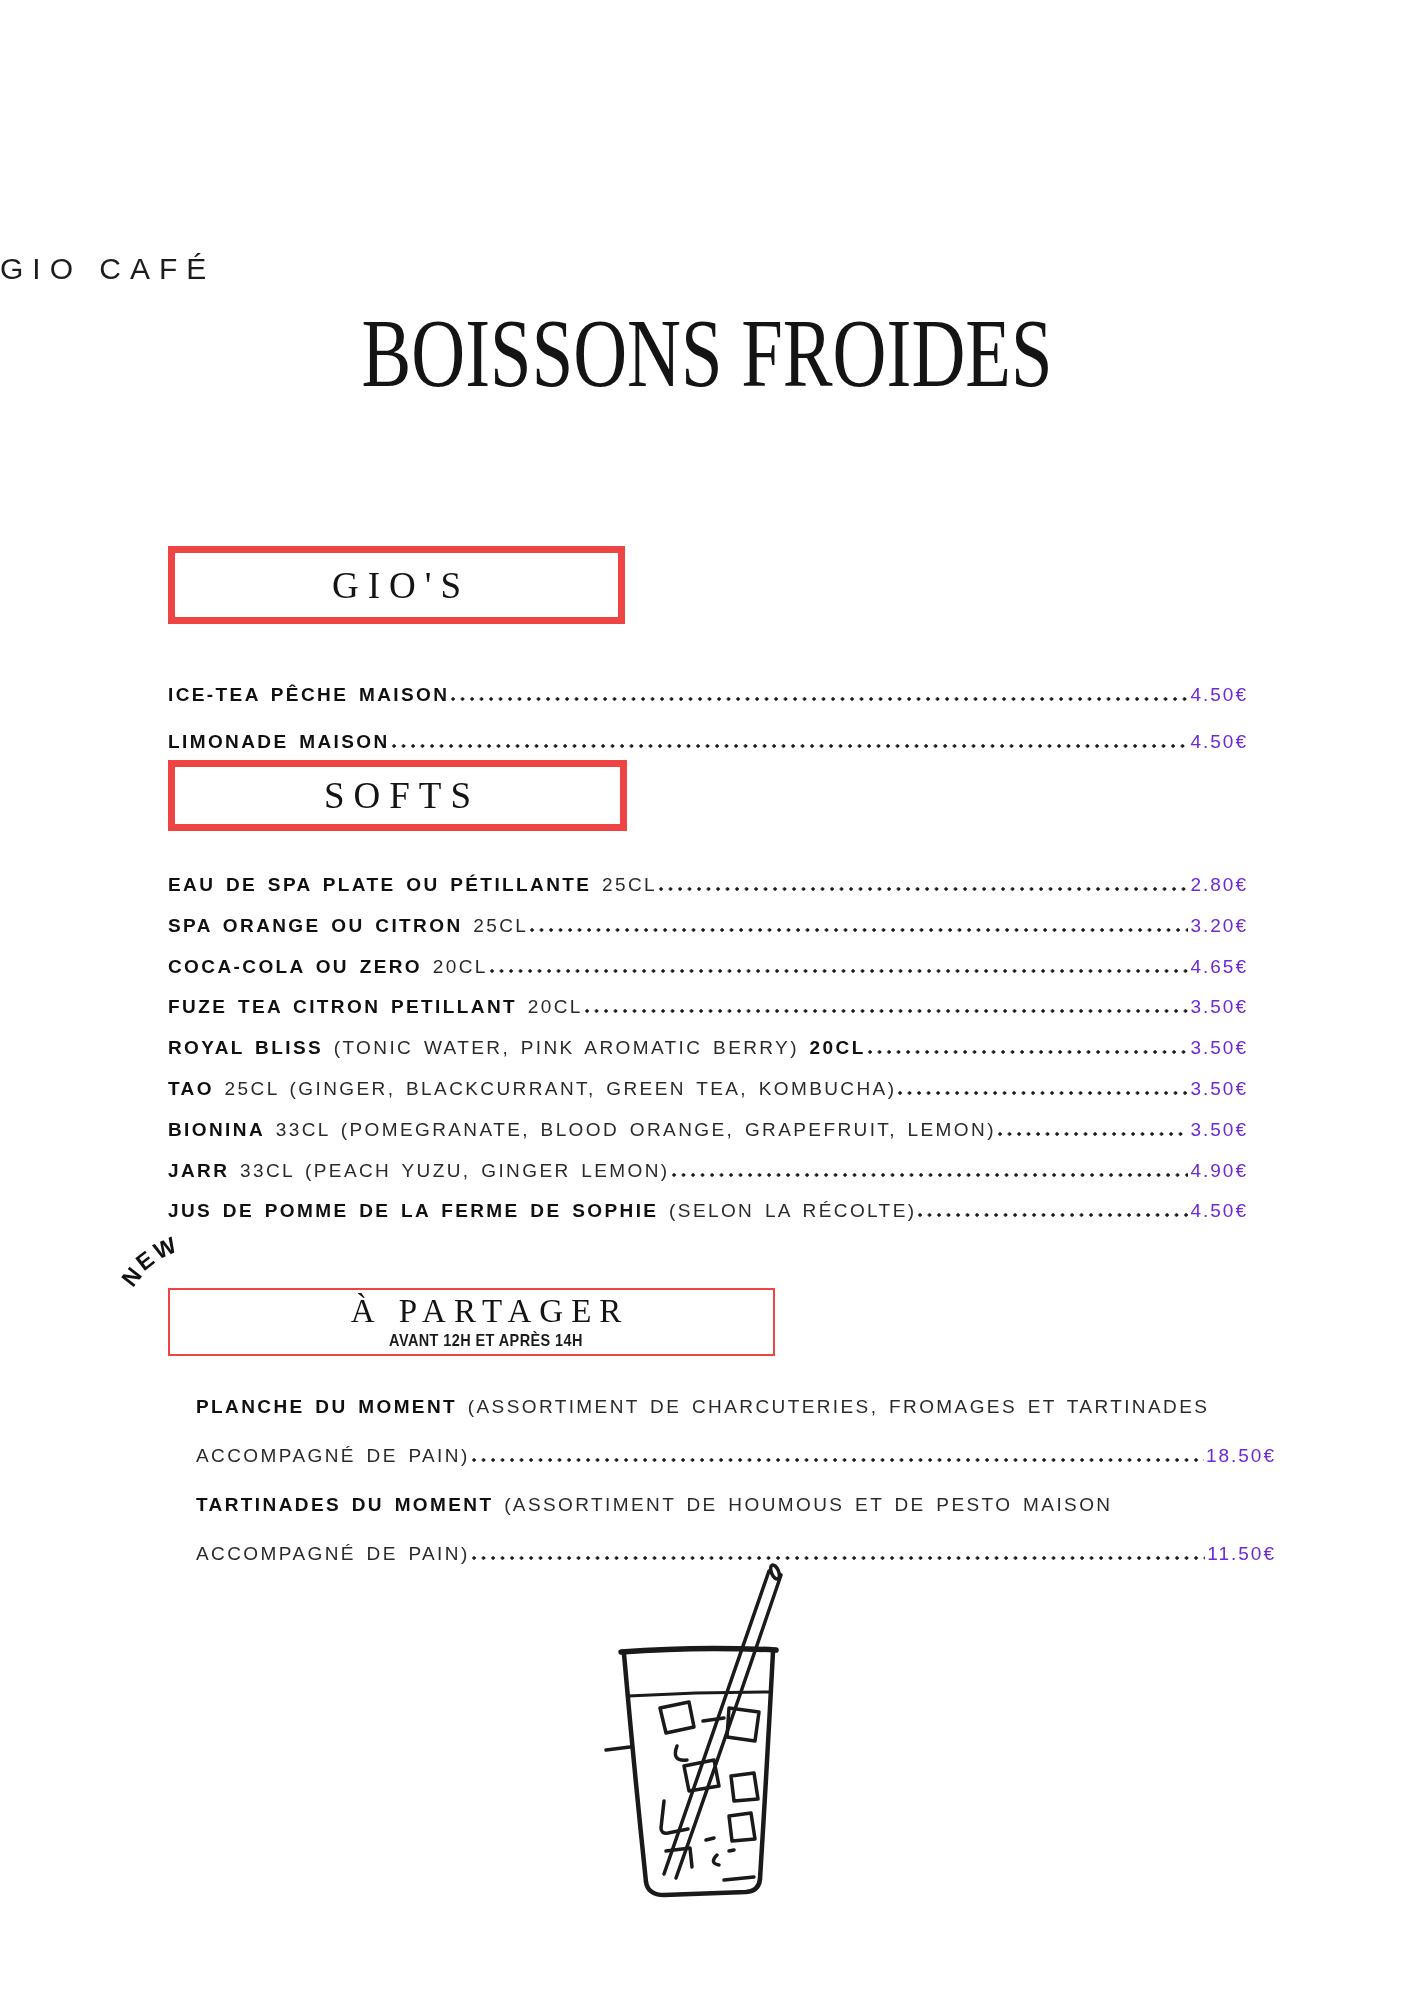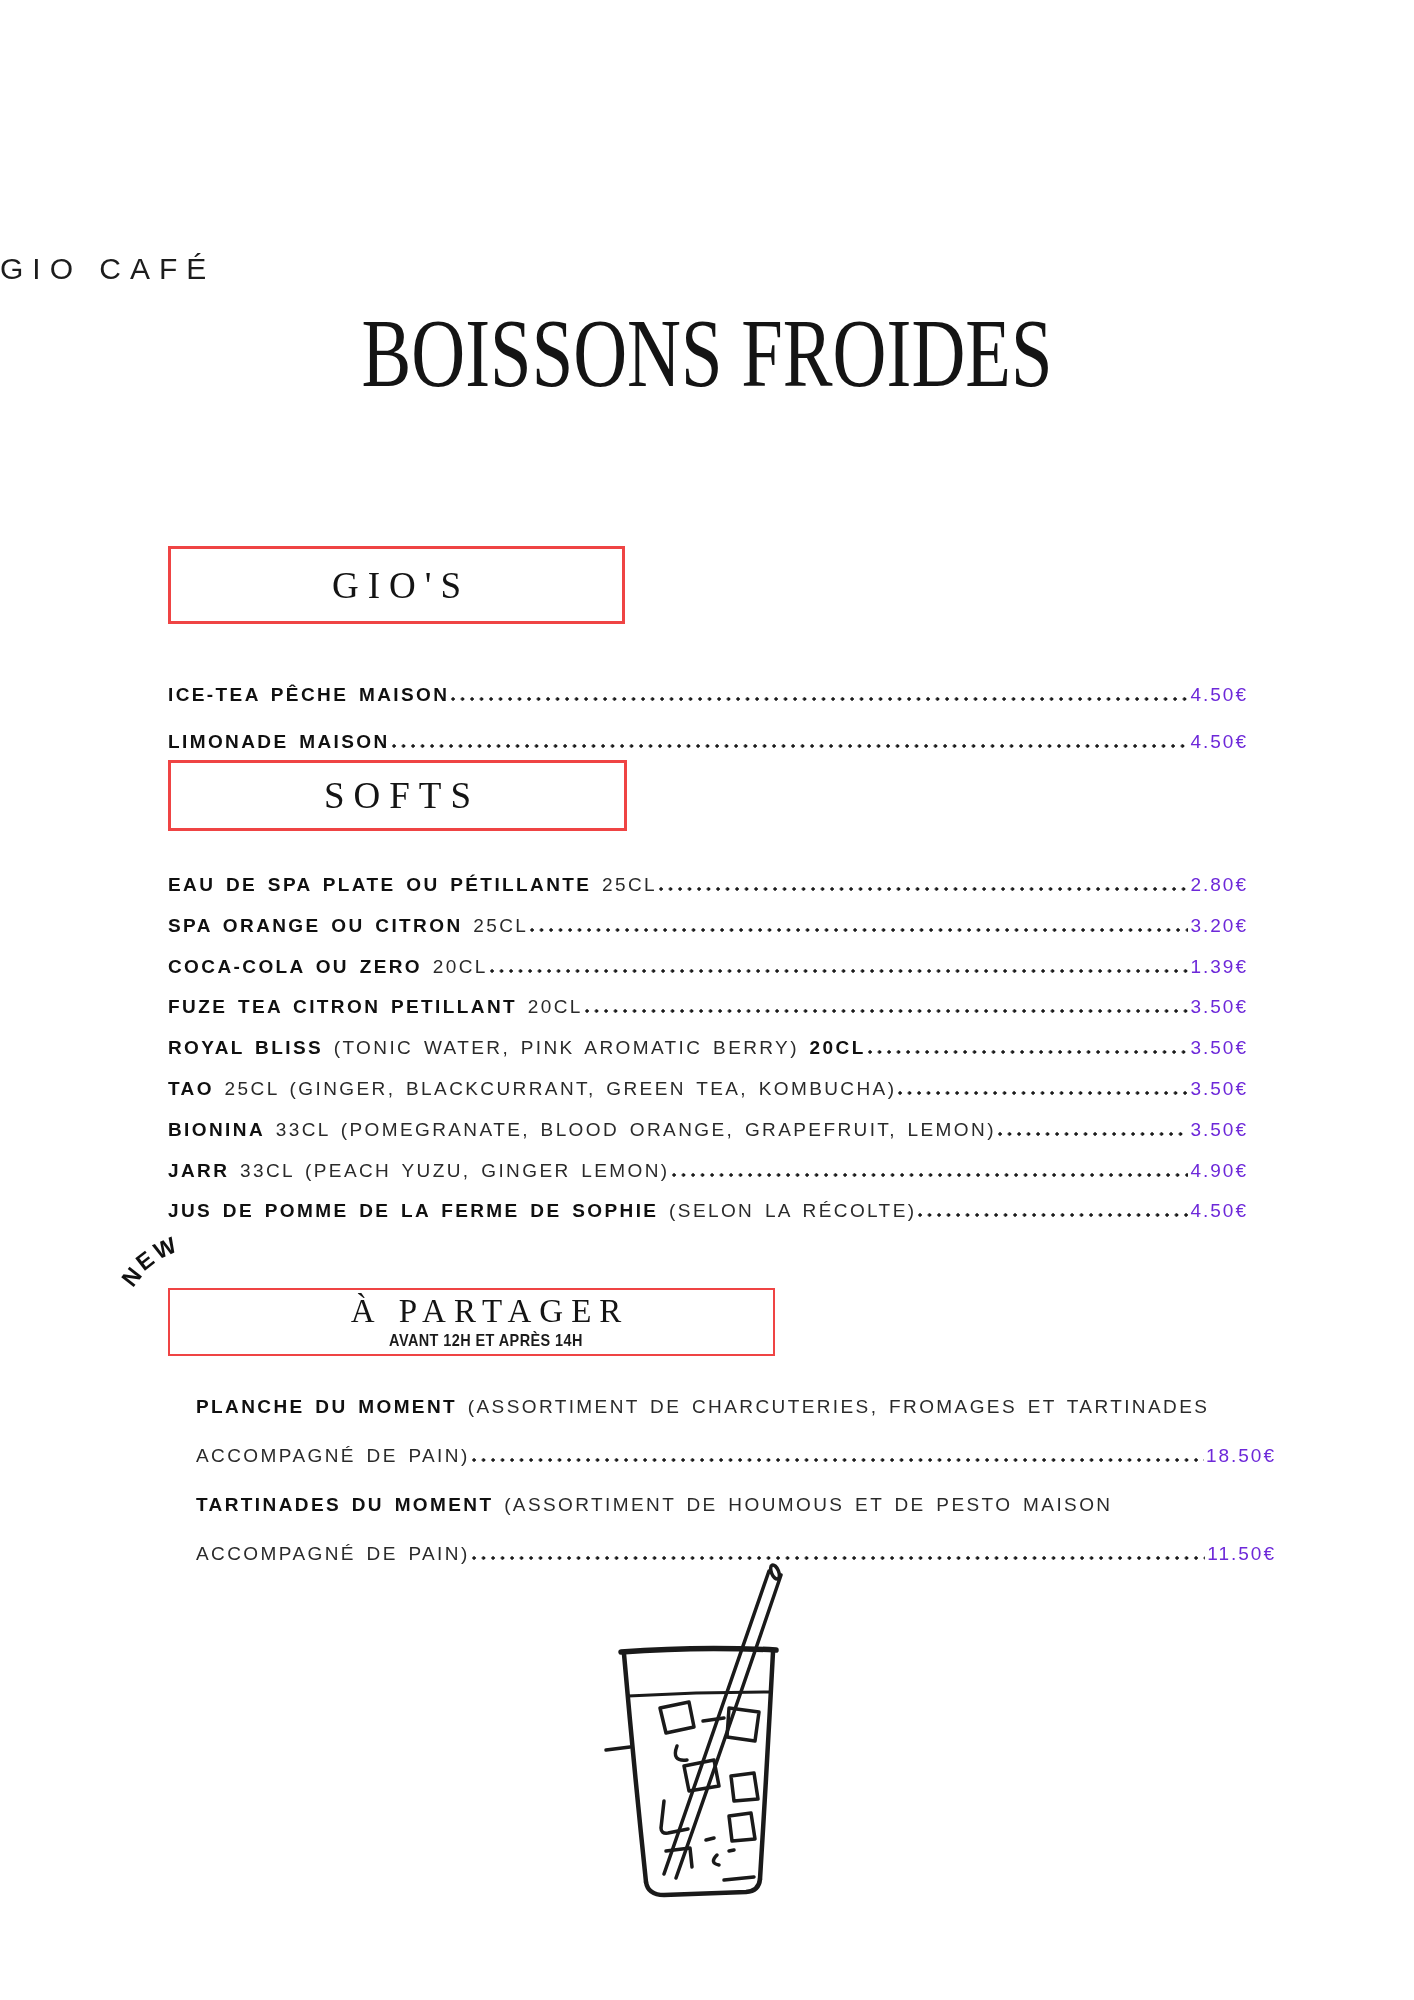--- a/index.html
+++ b/index.html
@@ -17,21 +17,21 @@
   }
   .title {
     position:absolute; top:298px; left:0; width:100%;
     text-align:center; font-family:"Liberation Serif", serif;
     font-size:97px; font-weight:400; letter-spacing:0px;
     transform:scaleX(0.77); transform-origin:center top; white-space:nowrap;
     color:#141414;
   }
   
   .secbox {
-    position:absolute; border:3px solid #ef4444; background:#fff;
+    position:absolute; border:7px solid #ef4444; background:#fff;
     display:flex; flex-direction:column; align-items:center; justify-content:center;
   }
   .secbox .sechead {
     font-family:"Liberation Serif", serif; font-weight:400; color:#141414;
     font-size:37px; letter-spacing:9px; white-space:nowrap; text-indent:9px;
   }
   .box-gios  { left:168px; top:546px;  width:457px; height:78px; }
   .box-softs { left:168px; top:760px;  width:459px; height:71px; }
   .box-part  { left:168px; top:1288px; width:607px; height:68px; border-width:2.5px;padding-left:28px; }
   .box-part .sechead { font-size:33px; letter-spacing:8px; }
@@ -114,21 +114,21 @@
         <div class="menu-line">
           <span><span class="seg bold">SPA ORANGE OU CITRON</span><span class="seg light"> 25CL</span></span>
           <span class="leader"></span>
           <span class="price">3.20€</span>
         </div>
       </div>
       <div>
         <div class="menu-line">
           <span><span class="seg bold">COCA-COLA OU ZERO</span><span class="seg light"> 20CL</span></span>
           <span class="leader"></span>
-          <span class="price">1.39€</span>
+          <span class="price">4.65€</span>
         </div>
       </div>
       <div>
         <div class="menu-line">
           <span><span class="seg bold">FUZE TEA CITRON PETILLANT</span><span class="seg light"> 20CL</span></span>
           <span class="leader"></span>
           <span class="price">3.50€</span>
         </div>
       </div>
       <div>

